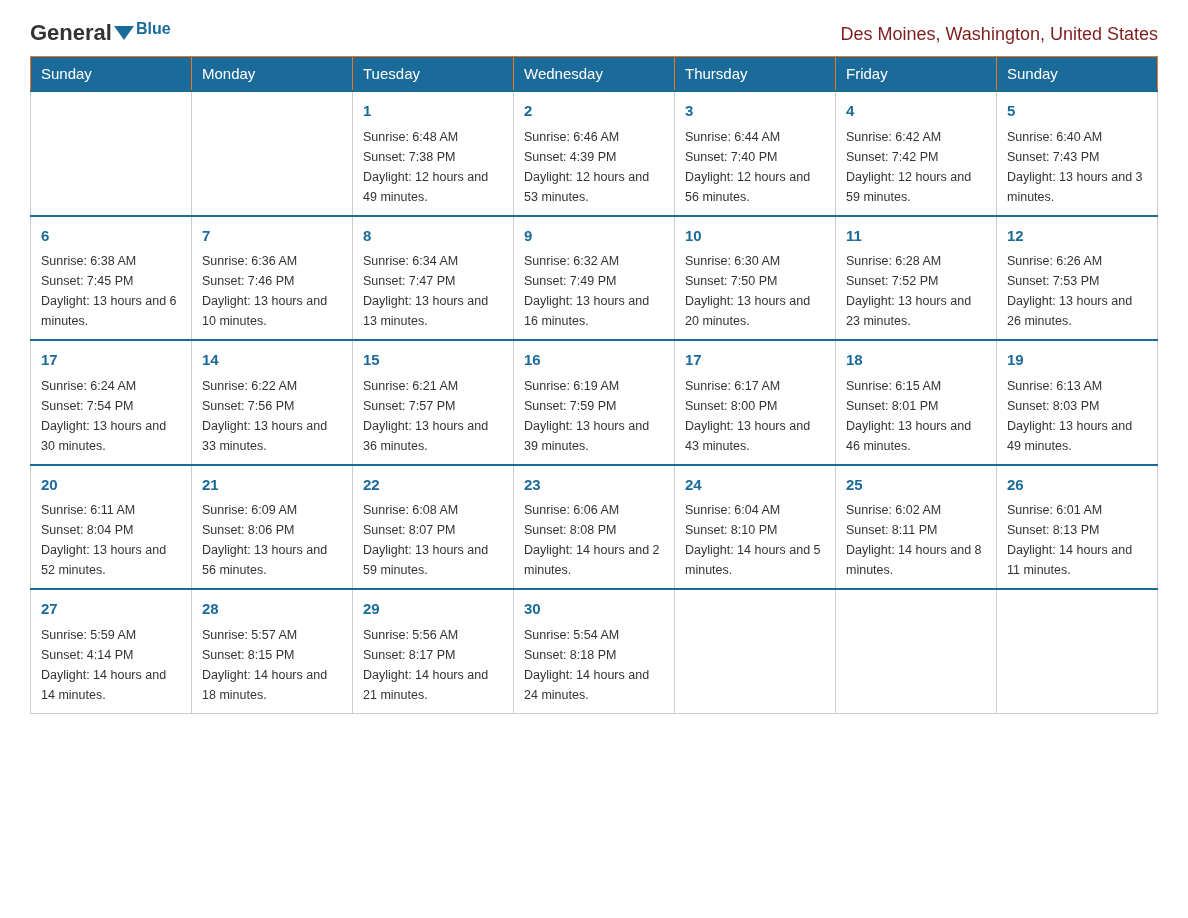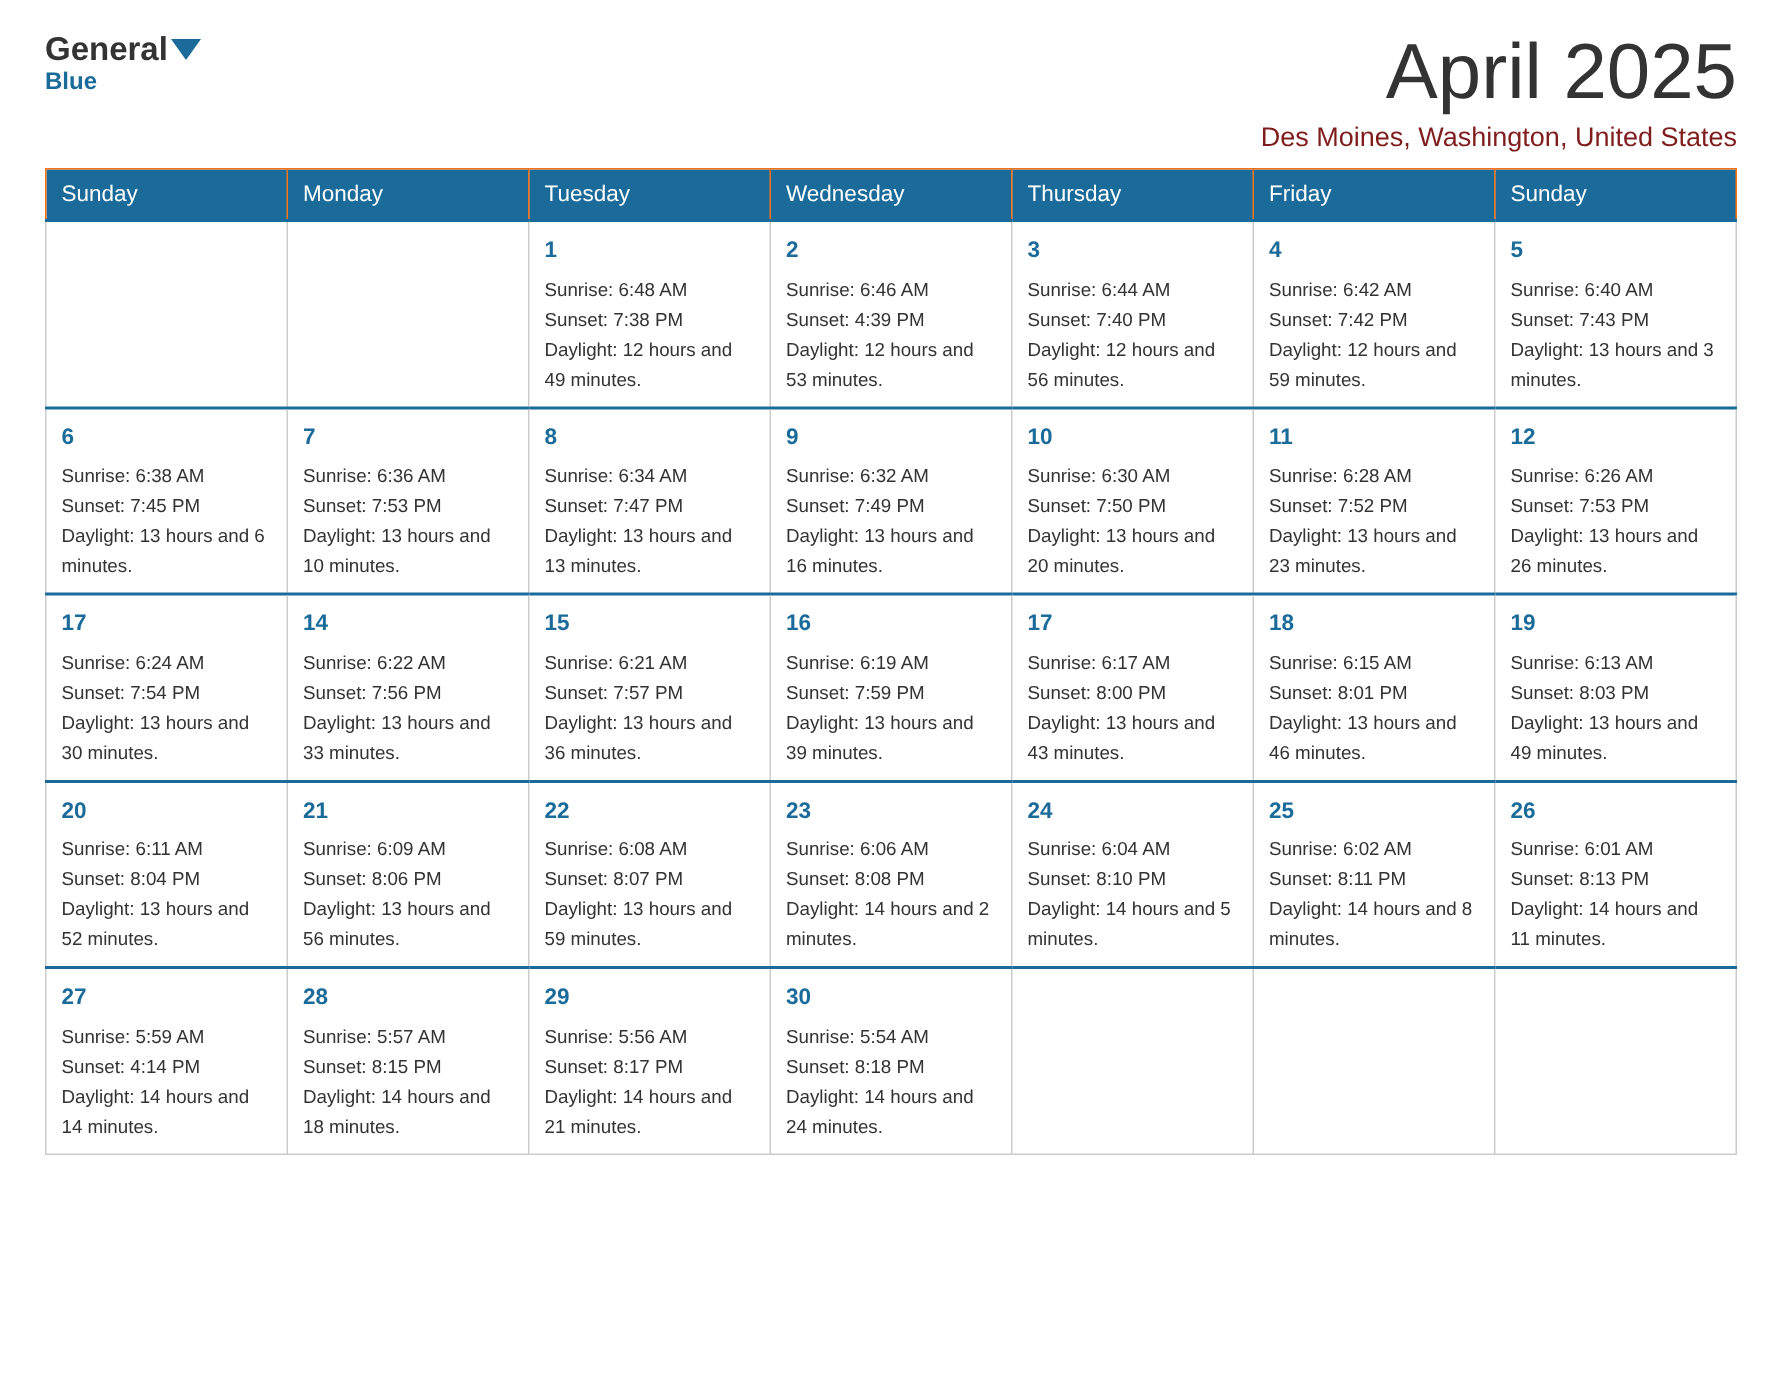--- a/index.html
+++ b/index.html
@@ -12,21 +12,21 @@
       min-height: 918px;
     }
     .header {
       display: flex;
       justify-content: space-between;
       align-items: flex-start;
       margin-bottom: 10px;
     }
     .logo {
       display: flex;
-      flex-direction: column;
+      flex-direction: row;
       align-items: flex-start;
     }
     .logo-text {
       display: flex;
       align-items: center;
       font-size: 22px;
       font-weight: bold;
       color: #333;
     }
     .logo-general { color: #333; }
@@ -106,21 +106,20 @@
 
 <div class="header">
   <div class="logo">
     <div class="logo-text">
       <span class="logo-general">General</span>
       <span class="logo-arrow"></span>
     </div>
     <span class="logo-blue">Blue</span>
   </div>
   <div class="title-section">
-    <div class="month-title">April 2025</div>
     <div class="location">Des Moines, Washington, United States</div>
   </div>
 </div>
 
 <table class="calendar">
   <thead>
     <tr>
     <th>Sunday</th>
         <th>Monday</th>
         <th>Tuesday</th>
@@ -174,21 +173,21 @@
         <td>
           <span class="day-number">6</span>
           <div class="day-info">Sunrise: 6:38 AM
 Sunset: 7:45 PM
 Daylight: 13 hours
 and 6 minutes.</div>
         </td>
         <td>
           <span class="day-number">7</span>
           <div class="day-info">Sunrise: 6:36 AM
-Sunset: 7:53 PM
+Sunset: 7:46 PM
 Daylight: 13 hours
 and 10 minutes.</div>
         </td>
         <td>
           <span class="day-number">8</span>
           <div class="day-info">Sunrise: 6:34 AM
 Sunset: 7:47 PM
 Daylight: 13 hours
 and 13 minutes.</div>
         </td>

